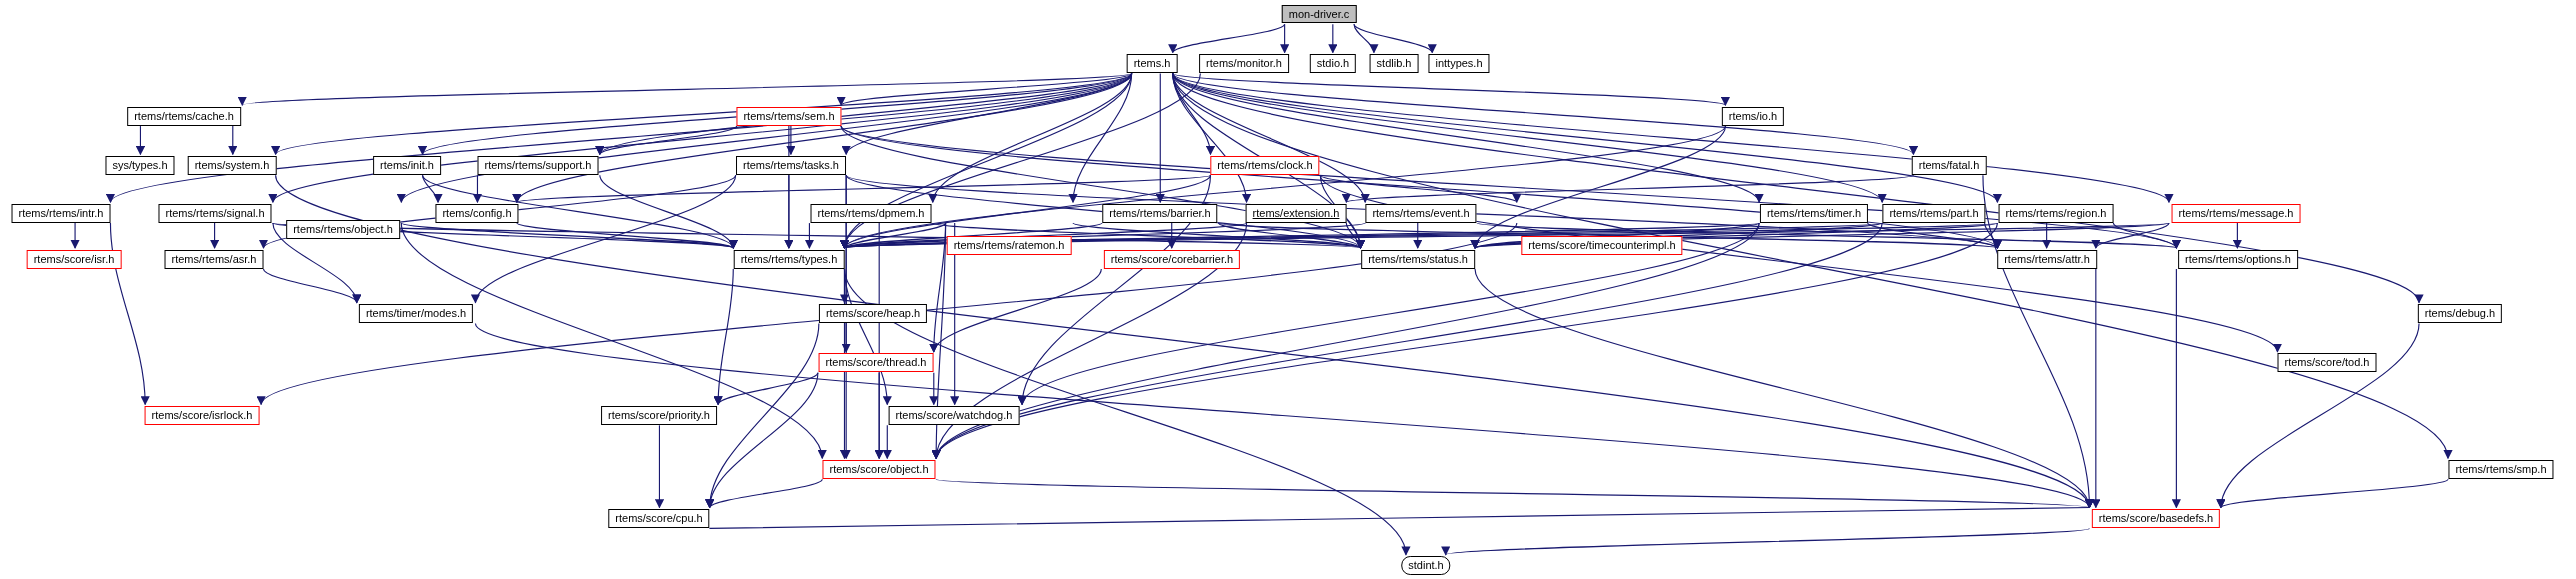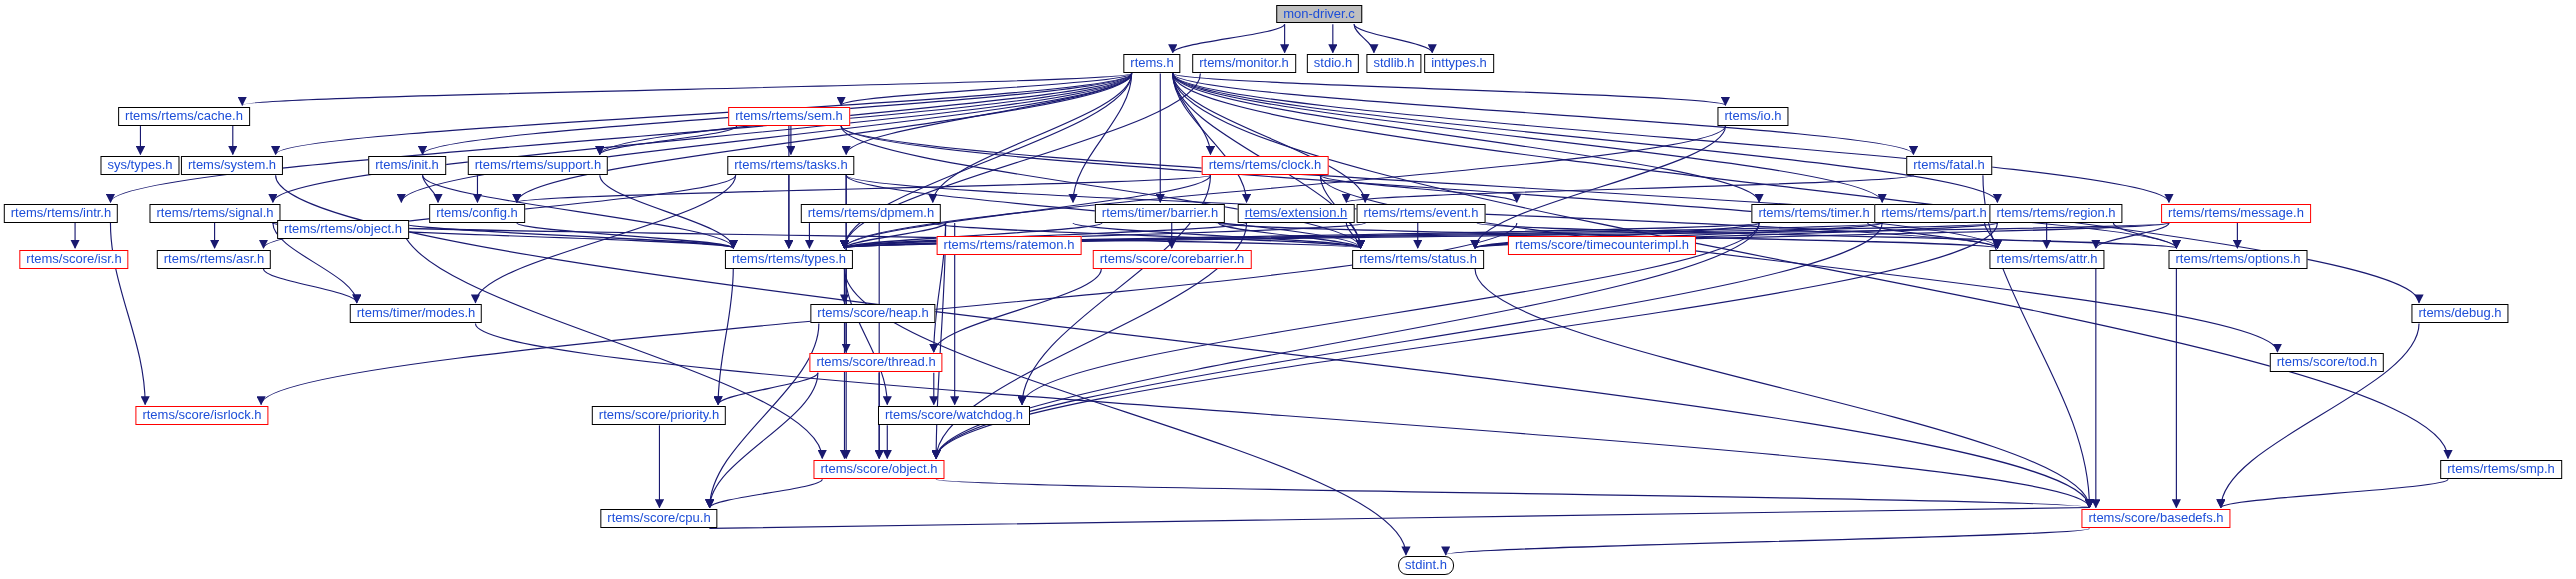--- a/index.html
+++ b/index.html
@@ -12,22 +12,22 @@
   }
   #edges{position:absolute;left:0;top:0;z-index:1;}
   .edge{stroke:var(--edge-color,#191970);stroke-width:1.7px;fill:none;}
   #arrowhead-path{fill:var(--edge-color,#191970);}
   .node{
     position:absolute;
     transform:translateX(-50%);
     box-sizing:border-box;
     background:var(--node-fill,#ffffff);
     border:1.3px solid var(--node-border,#000000);
-    color:#1d4ed8;
-    font-size:13px;
+    color:#000000;
+    font-size:11px;
     line-height:14px;
     padding:1.3px 6px;
     white-space:nowrap;
     z-index:2;
   }
   .node.truncated{border-color:var(--truncated-border,#ff0000);}
   .node.root{background:var(--root-fill,#bfbfbf);}
 </style>
 </head>
 <body>
@@ -191,21 +191,21 @@
       <div class="node" style="left: 538px; top: 156px;">rtems/rtems/support.h</div>
       <div class="node" style="left: 791px; top: 156px;">rtems/rtems/tasks.h</div>
       <div class="node truncated" style="left: 1265px; top: 156px;">rtems/rtems/clock.h</div>
       <div class="node" style="left: 1949px; top: 156px;">rtems/fatal.h</div>
       <div class="node" style="left: 61px; top: 204px;">rtems/rtems/intr.h</div>
       <div class="node" style="left: 215px; top: 204px;">rtems/rtems/signal.h</div>
       <div class="node" style="left: 343px; top: 204px; margin-top: 16px;">rtems/rtems/object.h</div>
       <div class="node" style="left: 477px; top: 204px;">rtems/config.h</div>
       <div class="node" style="left: 871px; top: 204px;">rtems/rtems/dpmem.h</div>
       <div class="node truncated" style="left: 1009px; top: 204px; margin-top: 32px;">rtems/rtems/ratemon.h</div>
-      <div class="node" style="left: 1160px; top: 204px;">rtems/timer/barrier.h</div>
+      <div class="node" style="left: 1160px; top: 204px;">rtems/rtems/barrier.h</div>
       <div class="node" style="left: 1296px; top: 204px; text-decoration: underline;">rtems/extension.h</div>
       <div class="node" style="left: 1421px; top: 204px;">rtems/rtems/event.h</div>
       <div class="node truncated" style="left: 1602px; top: 204px; margin-top: 32px;">rtems/score/timecounterimpl.h</div>
       <div class="node" style="left: 1814px; top: 204px;">rtems/rtems/timer.h</div>
       <div class="node" style="left: 1934px; top: 204px;">rtems/rtems/part.h</div>
       <div class="node" style="left: 2056px; top: 204px;">rtems/rtems/region.h</div>
       <div class="node truncated" style="left: 2236px; top: 204px;">rtems/rtems/message.h</div>
       <div class="node truncated" style="left: 74px; top: 250px;">rtems/score/isr.h</div>
       <div class="node" style="left: 214px; top: 250px;">rtems/rtems/asr.h</div>
       <div class="node" style="left: 789px; top: 250px;">rtems/rtems/types.h</div>

